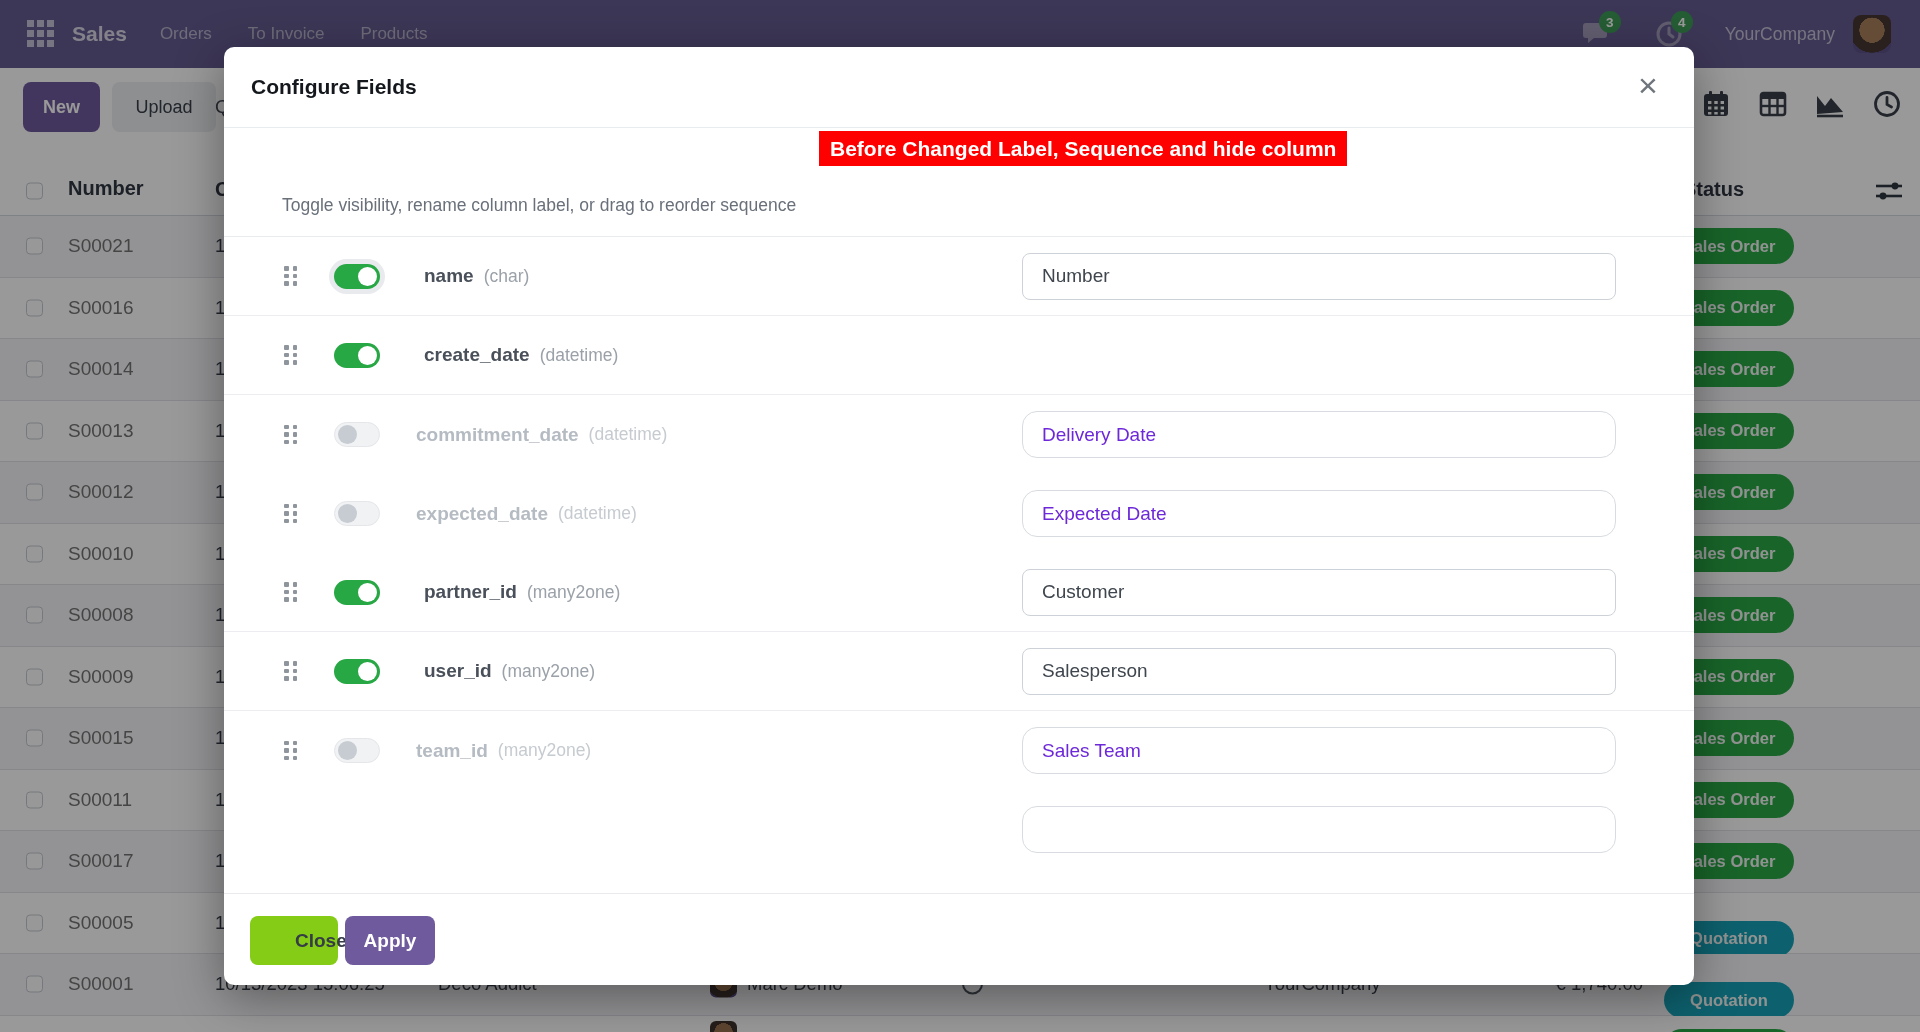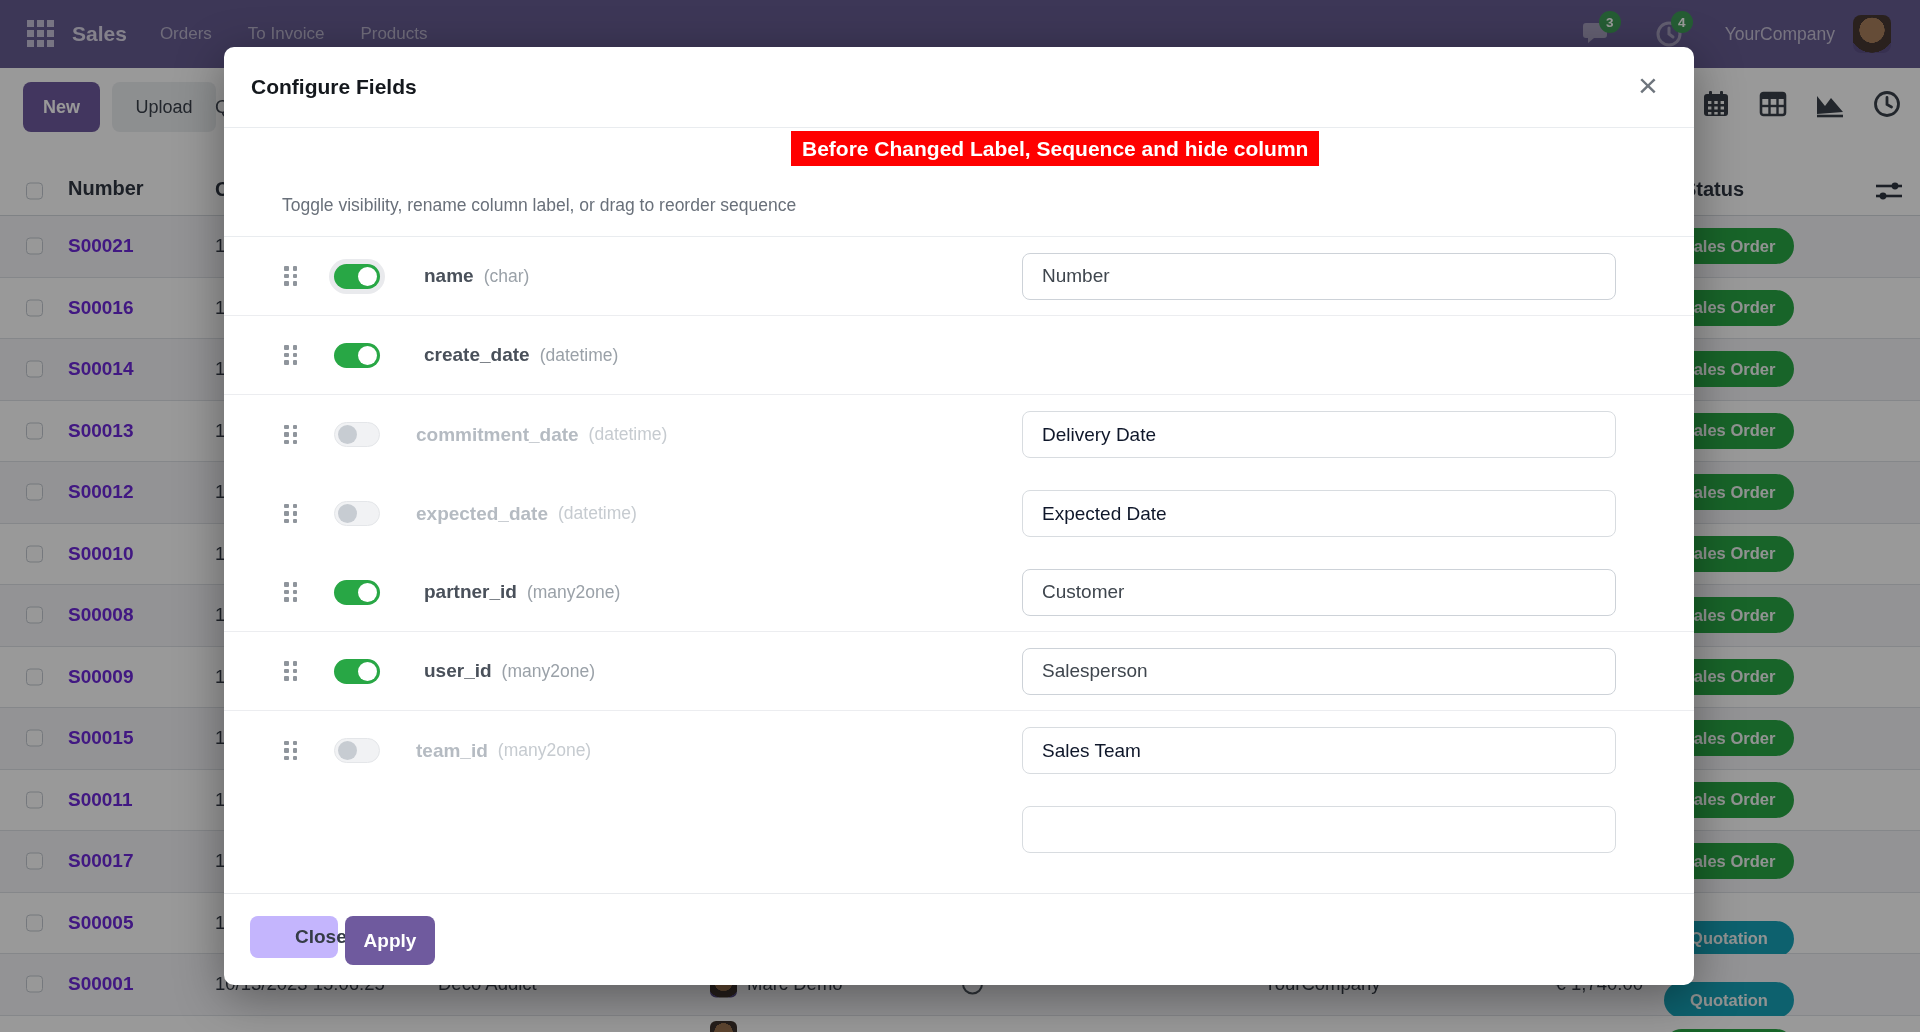--- a/index.html
+++ b/index.html
@@ -41,21 +41,21 @@
   .lheader .col-number { position:absolute; left:68px; top:12px; font-size:20px; font-weight:700; color:#2f3642; }
   .lheader .col-creation-frag { position:absolute; left:215px; top:13px; font-size:20px; font-weight:700; color:#2f3642; }
   .lheader .col-status { position:absolute; left:1683px; top:13px; font-size:20px; font-weight:700; color:#2f3642; }
   .optional-cols-icon { position:absolute; right:16px; top:14px; }
   .checkbox { position:absolute; left:26px; top:50%; transform:translateY(-50%); width:17px; height:17px;
               border:1.5px solid #c3c9d0; border-radius:4px; background:#fdfdfe; }
   .lheader .checkbox { top:26px; }
   .lrow { position:relative; height:61.5px; border-bottom:1px solid #dee2e6; }
   .lrow:nth-child(odd) { background:#f5f6f8; }
   .cell-number { position:absolute; left:68px; top:50%; transform:translateY(-50%);
-                 font-size:19px; font-weight:700; color:#6d28d9; }
+                 font-size:19px; font-weight:400; color:#737373; }
   .cell-datefrag { position:absolute; left:215px; top:50%; transform:translateY(-50%);
                    font-size:18.5px; color:#363d49; white-space:nowrap; }
   .status-pill { position:absolute; left:1664px; width:130px; height:36px; top:50%; transform:translateY(-50%);
                  border-radius:18px; display:flex; align-items:center; justify-content:center;
                  font-size:16.5px; font-weight:700; color:#f2f5f3; white-space:nowrap; }
   .status-pill.success { background:#28a745; }
   .status-pill.info { background:#17a2b8;margin-top:16px; }
   .cell-customer { position:absolute; left:438px; top:50%; transform:translateY(-50%); font-size:18.5px; color:#363d49; }
   .avatar-sm { position:absolute; left:710px; top:50%; transform:translateY(-50%); width:27px; height:27px;
                border-radius:6px; background:radial-gradient(circle at 50% 42%, #9c7350 0 44%, #3f332d 45% 78%, #554a82 79%); }
@@ -73,21 +73,21 @@
   .backdrop { position:absolute; inset:0; background:rgba(0,0,0,0.40); z-index:40; }
 
   
   .modal { position:absolute; left:224px; top:47px; width:1470px; height:938px; background:#fff;
            border-radius:10px; box-shadow:0 12px 48px rgba(0,0,0,0.38); z-index:50; }
   .modal-header { position:relative; height:81px; border-bottom:1px solid #e9ecef;
                   display:flex; align-items:center; padding-left:27px; }
   .modal-title { font-size:21px; font-weight:700; color:#14181d; }
   .modal-close { position:absolute; right:22px; top:14px; width:48px; height:48px; border:none; background:transparent;
                  font-size:34px; font-weight:300; color:#6e757d; cursor:pointer; line-height:1; }
-  .banner { position:absolute; top:84px; left:567px; height:35px; background:#ff0000; color:#fff;
+  .banner { position:absolute; top:84px; left:595px; height:35px; background:#ff0000; color:#fff;
             font-size:21px; font-weight:700; display:flex; align-items:center; padding:0 11px; z-index:5; }
   .subtitle-row { height:109px; display:flex; align-items:flex-end; padding:0 0 20px 58px;
                   border-bottom:1px solid #e9ecef; }
   .subtitle { font-size:17.5px; color:#69707a; }
   .modal-body { height:656px; overflow:hidden; }
   .field-row { position:relative; height:79px; display:flex; align-items:center; padding-left:60px; }
   .field-row.bordered { border-bottom:1px solid #ecedf0; }
   .drag-handle { display:grid; grid-template-columns:repeat(2,4.5px); grid-template-rows:repeat(3,4.5px);
                  gap:3px 4px; cursor:grab; }
   .drag-handle span { background:#8f959c; border-radius:1px; }
@@ -97,25 +97,25 @@
                    border-radius:50%; background:#fff; }
   .field-row:first-child .switch { box-shadow:0 0 0 5px #e9eaed; }
   .field-row.off .switch { background:#f1f2f4; border:1px solid #e4e6e9; }
   .field-row.off .switch::after { left:3px; right:auto; top:2px; background:#c7ccd2; }
   .field-label { margin-left:44px; font-size:19px; font-weight:700; color:#49505a; }
   .field-type { margin-left:10px; font-size:17.5px; color:#9aa1a8; }
   .field-row.off .field-label { color:#b5bbc2;margin-left:36px; }
   .field-row.off .field-type { color:#c6cbd0; }
   .label-input { position:absolute; left:798px; width:594px; height:47px; border:1px solid #cdd2d8;
                  border-radius:8px; padding:0 19px; font-family:inherit; font-size:19px; color:#3f464e; background:#fff; }
-  .field-row.off .label-input { color:#0f172a; border-color:#d8dce0; }
+  .field-row.off .label-input { color:#6d28d9; border-color:#d8dce0;border-radius:15px; }
   .field-row.next-partial { height:79px; border-bottom:none; }
   .modal-footer { height:92px; border-top:1px solid #e8eaed; display:flex; align-items:flex-start;
                   padding:22px 0 0 26px; gap:7px; }
-  .btn-close { width:88px; height:42px; background:#c4b5fd; color:#353c46; font-size:19px; font-weight:600;padding-left:45px; }
+  .btn-close { width:88px; height:49px; background:#84cc16; color:#353c46; font-size:19px; font-weight:600;padding-left:45px; }
   .btn-apply { width:90px; height:49px; background:#6f5a9e; color:#fff; font-size:19px; font-weight:700; }
 
   svg { overflow:visible; }
 </style>
 </head>
 <body>
 
 <div class="canvas">
 
   <div class="navbar">

